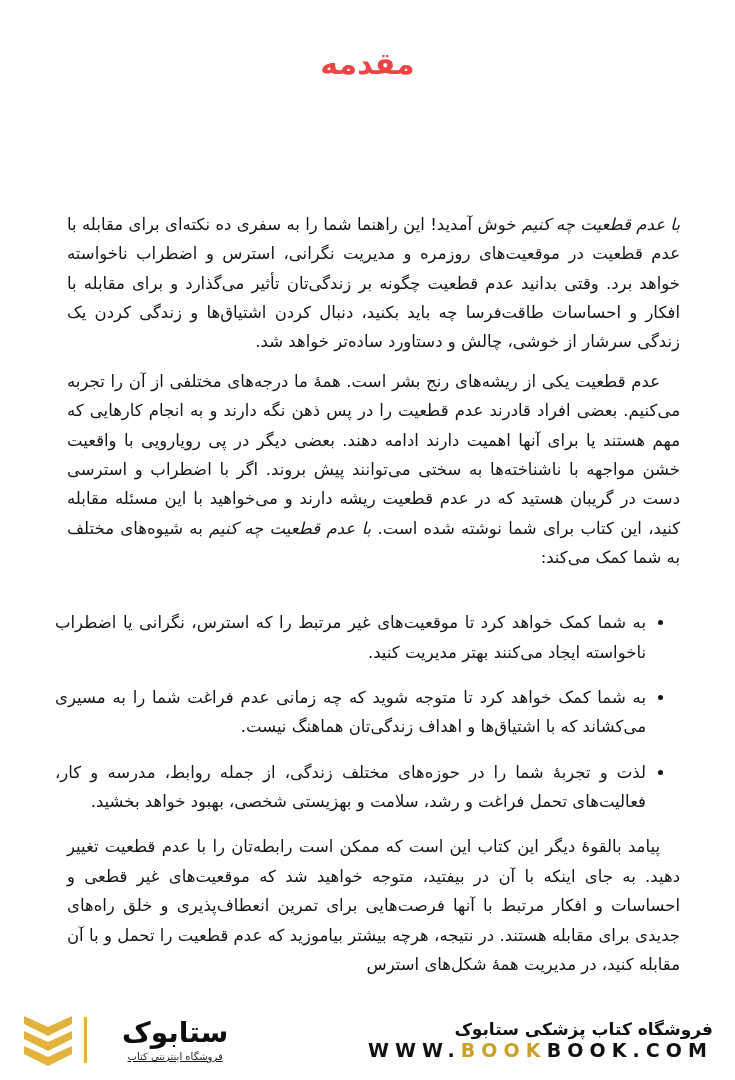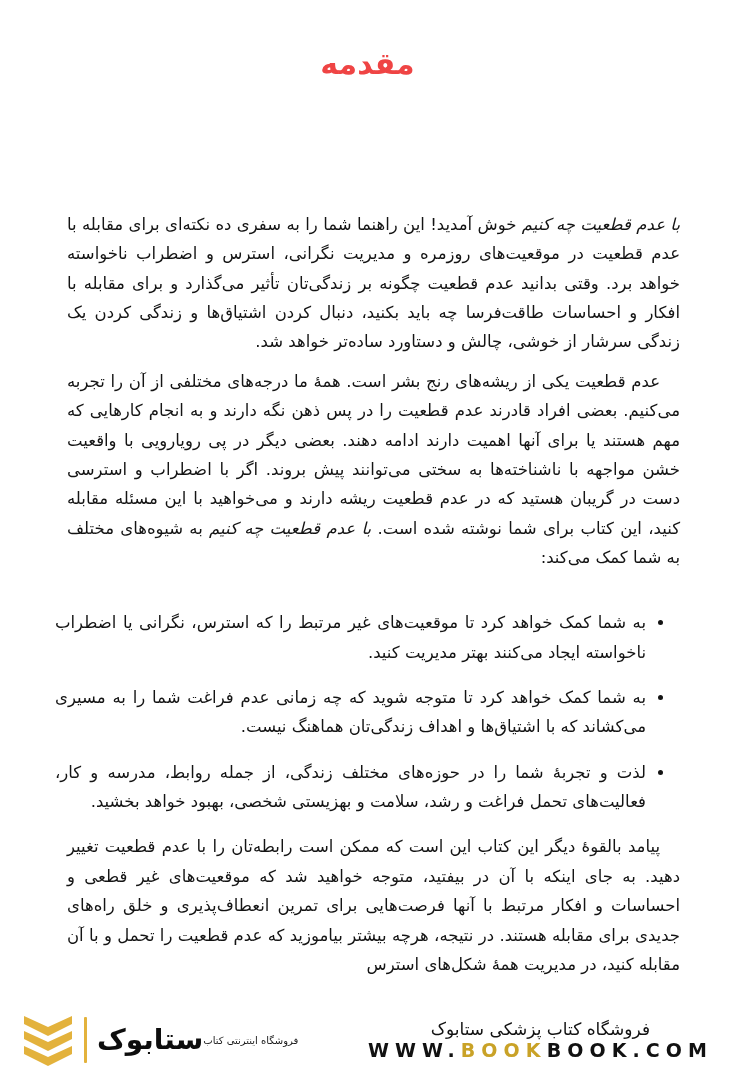--- a/index.html
+++ b/index.html
@@ -52,56 +52,58 @@
     padding:0 22px;
     box-sizing:border-box;
     background:#ffffff;
   }
   .footer-text{
     direction:rtl;
     text-align:right;
   }
   .store-name{
     font-size:17px;
-    font-weight:normal;
+    font-weight:bold;
     color:#111111;
     margin-bottom:0;
-    text-align:center;
   }
   .site-url{
     direction:ltr;
     font-size:19px;
     font-weight:bold;
     letter-spacing:0.32em;
     color:#111111;
     font-family:"DejaVu Sans", sans-serif;
   }
   .site-url .gold{color:#c9a227;}
   .logo{
     display:flex;
     flex-direction:row-reverse; 
     align-items:center;
     gap:10px;
     direction:ltr;
   }
   .logo-text{
     display:flex;
+    flex-direction:column;
     align-items:center;
+    margin-left:25px;
   }
   .wordmark{
     font-size:28px;
     font-weight:bold;
     color:#0d0d0d;
     line-height:1.1;
   }
   .caption{
     font-size:10px;
     color:#1a1a1a;
     letter-spacing:1px;
     margin-top:2px;
+    text-decoration:underline;
   }
   .gold-bar{
     width:3px;
     height:46px;
     background:#e3b23c;
     border-radius:1px;
   }
   .chevrons{display:block;}
 </style>
 </head>

